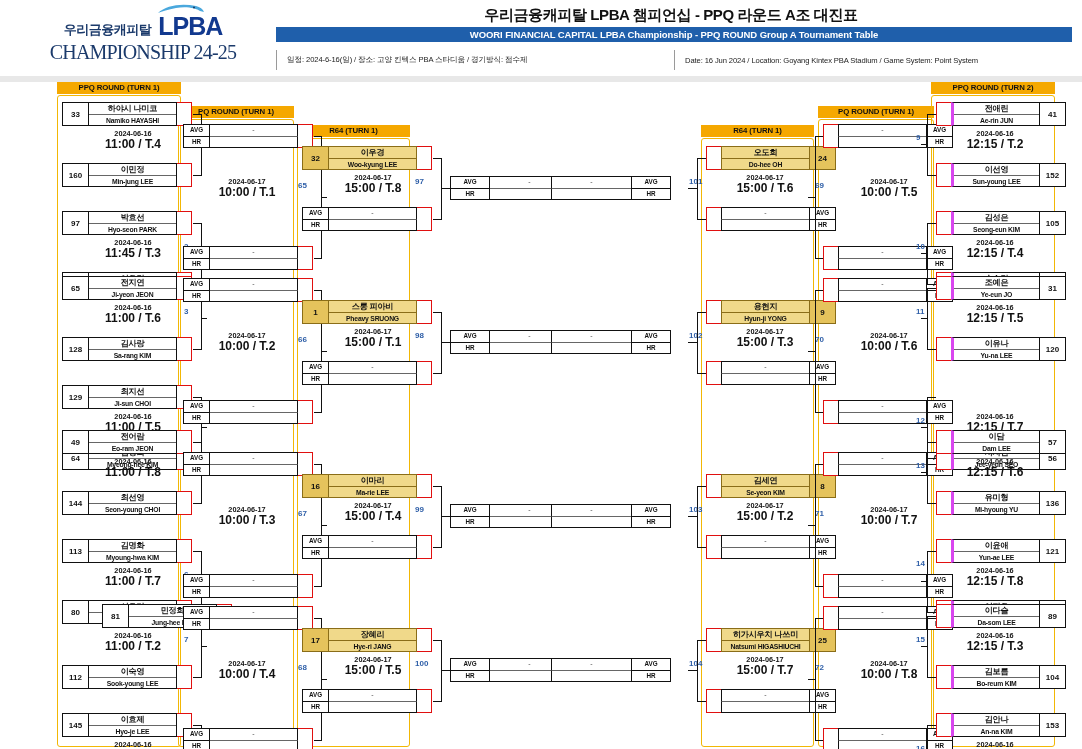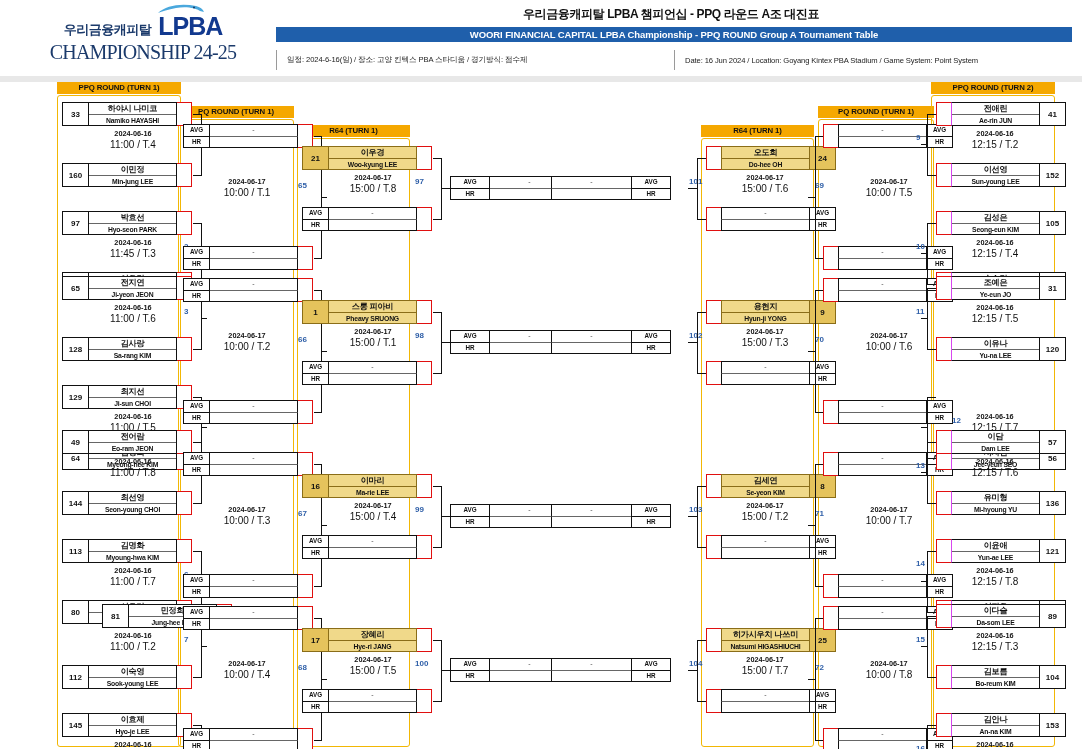--- a/index.html
+++ b/index.html
@@ -29,21 +29,21 @@
   .logo-swoosh {
     position: absolute; left: 156px; top: -11px; width: 50px; height: 14px;
   }
   .logo-sub {
     font-size: 20px; color: #1b3a6b; letter-spacing: -0.8px; margin-top: 2px;
     font-family: "Liberation Serif", serif; font-weight: normal;
   }
 
   .title-main {
     position: absolute; left: 268px; right: 8px; top: 6px;
-    text-align: center; font-size: 12px; font-weight: bold; color: #111;
+    text-align: center; font-size: 15px; font-weight: bold; color: #111;
     letter-spacing: -0.4px;
   }
   .title-bar {
     position: absolute; left: 276px; right: 10px; top: 27px; height: 15px;
     background: #1f5fab; color: #fff; font-size: 9.5px; font-weight: bold;
     text-align: center; line-height: 15px; letter-spacing: -0.1px;
   }
   .meta-row {
     position: absolute; left: 276px; right: 10px; top: 50px; height: 20px;
     display: flex;
@@ -94,21 +94,21 @@
   }
   .pscore {
     width: 15px; border: 1px solid #e01010; border-left: none; background: #fff;
   }
   
   .pcard.gold .pseed { background: #e5c35c; border-color: #8a6d18; }
   .pcard.gold .pnames { background: #f0d98a; border-color: #8a6d18; }
   .pcard.gold .pkr { border-bottom: 1.5px solid #8a6d18; }
   
   .pcard.rtl { flex-direction: row-reverse; }
-  .pcard.rtl .pnames { border-left: 1px solid #d946ef; border-right: none; }
+  .pcard.rtl .pnames { border-left: 3px solid #d946ef; border-right: none; }
   .pcard.rtl .pscore { border-left: 1px solid #e01010; border-right: none; }
   .pcard.rtl.gold .pnames { border-left: 1px solid #8a6d18; }
 
   
   .slot { position: absolute; display: flex; height: 24px; }
   .slot-lab {
     width: 27px; display: flex; flex-direction: column;
   }
   .slot-lab div {
     flex: 1; border: 1px solid #111; font-size: 6.3px; font-weight: bold;
@@ -141,21 +141,21 @@
     font-size: 7px; text-align: center; line-height: 10px; color: #444;
   }
   .wslot-val div:last-child { border-top: none; }
   .wslot-val .dash { border-bottom: 1.5px solid #666; }
   .wslot.rtl { flex-direction: row-reverse; }
   .wslot.rtl .wslot-val div { border-left: 1px solid #111; border-right: none; }
 
   
   .mmeta { position: absolute; text-align: center; }
   .mdate { font-size: 7.3px; font-weight: bold; color: #111; line-height: 11px; }
-  .mtime { font-size: 10px; font-weight: normal; color: #111; line-height: 11px; }
+  .mtime { font-size: 12px; font-weight: bold; color: #111; line-height: 11px; }
   .mnum {
     position: absolute; font-size: 8px; font-weight: bold; color: #2f5fa8;
   }
 
   
   .ln { position: absolute; background: #111; }
   .lnv { width: 1.4px; }
   .lnh { height: 1.4px; }
 </style>
 </head>
@@ -512,21 +512,21 @@
       <div class="mmeta" style="left:203px; top:576px; width:88px;">
     <div class="mdate">2024-06-17</div>
     <div class="mtime">10:00 / T.4</div>
   </div>
       <span class="mnum" style="left:298px; top:581px;">68</span>
       <div class="ln lnh" style="left:314px; top:536px; width:7px;"></div>
       <div class="ln lnh" style="left:314px; top:658px; width:7px;"></div>
       <div class="ln lnv" style="left:321px; top:536px; height:123px;"></div>
       <div class="ln lnh" style="left:321px; top:597px; width:6px;"></div>
       <div class="pcard gold" style="left:302px; top:64px;">
-    <div class="pseed">21</div>
+    <div class="pseed">32</div>
     <div class="pnames">
       <div class="pkr">이우경</div>
       <div class="pen">Woo-kyung LEE</div>
     </div>
     <div class="pscore"></div>
   </div>
       <div class="slot" style="left:302px; top:125px;">
     <div class="slot-lab">
       <div>AVG</div>
           <div>HR</div>
@@ -1034,21 +1034,21 @@
     <div class="pnames">
       <div class="pkr">서지연</div>
       <div class="pen">Jee-yeun SEO</div>
     </div>
     <div class="pscore"></div>
   </div>
       <div class="mmeta" style="left:951px; top:329px; width:88px;">
     <div class="mdate">2024-06-16</div>
     <div class="mtime">12:15 / T.7</div>
   </div>
-      <span class="mnum" style="left:952px; top:334px;">12</span>
+      <span class="mnum" style="left:916px; top:334px;">12</span>
       <div class="ln lnh" style="left:927px; top:315px; width:9px;"></div>
       <div class="ln lnh" style="left:927px; top:376px; width:9px;"></div>
       <div class="ln lnv" style="left:927px; top:315px; height:62px;"></div>
       <div class="ln lnh" style="left:921px; top:345px; width:6px;"></div>
       <div class="pcard rtl" style="left:936px; top:348px;">
     <div class="pseed">57</div>
     <div class="pnames">
       <div class="pkr">이담</div>
       <div class="pen">Dam LEE</div>
     </div>

